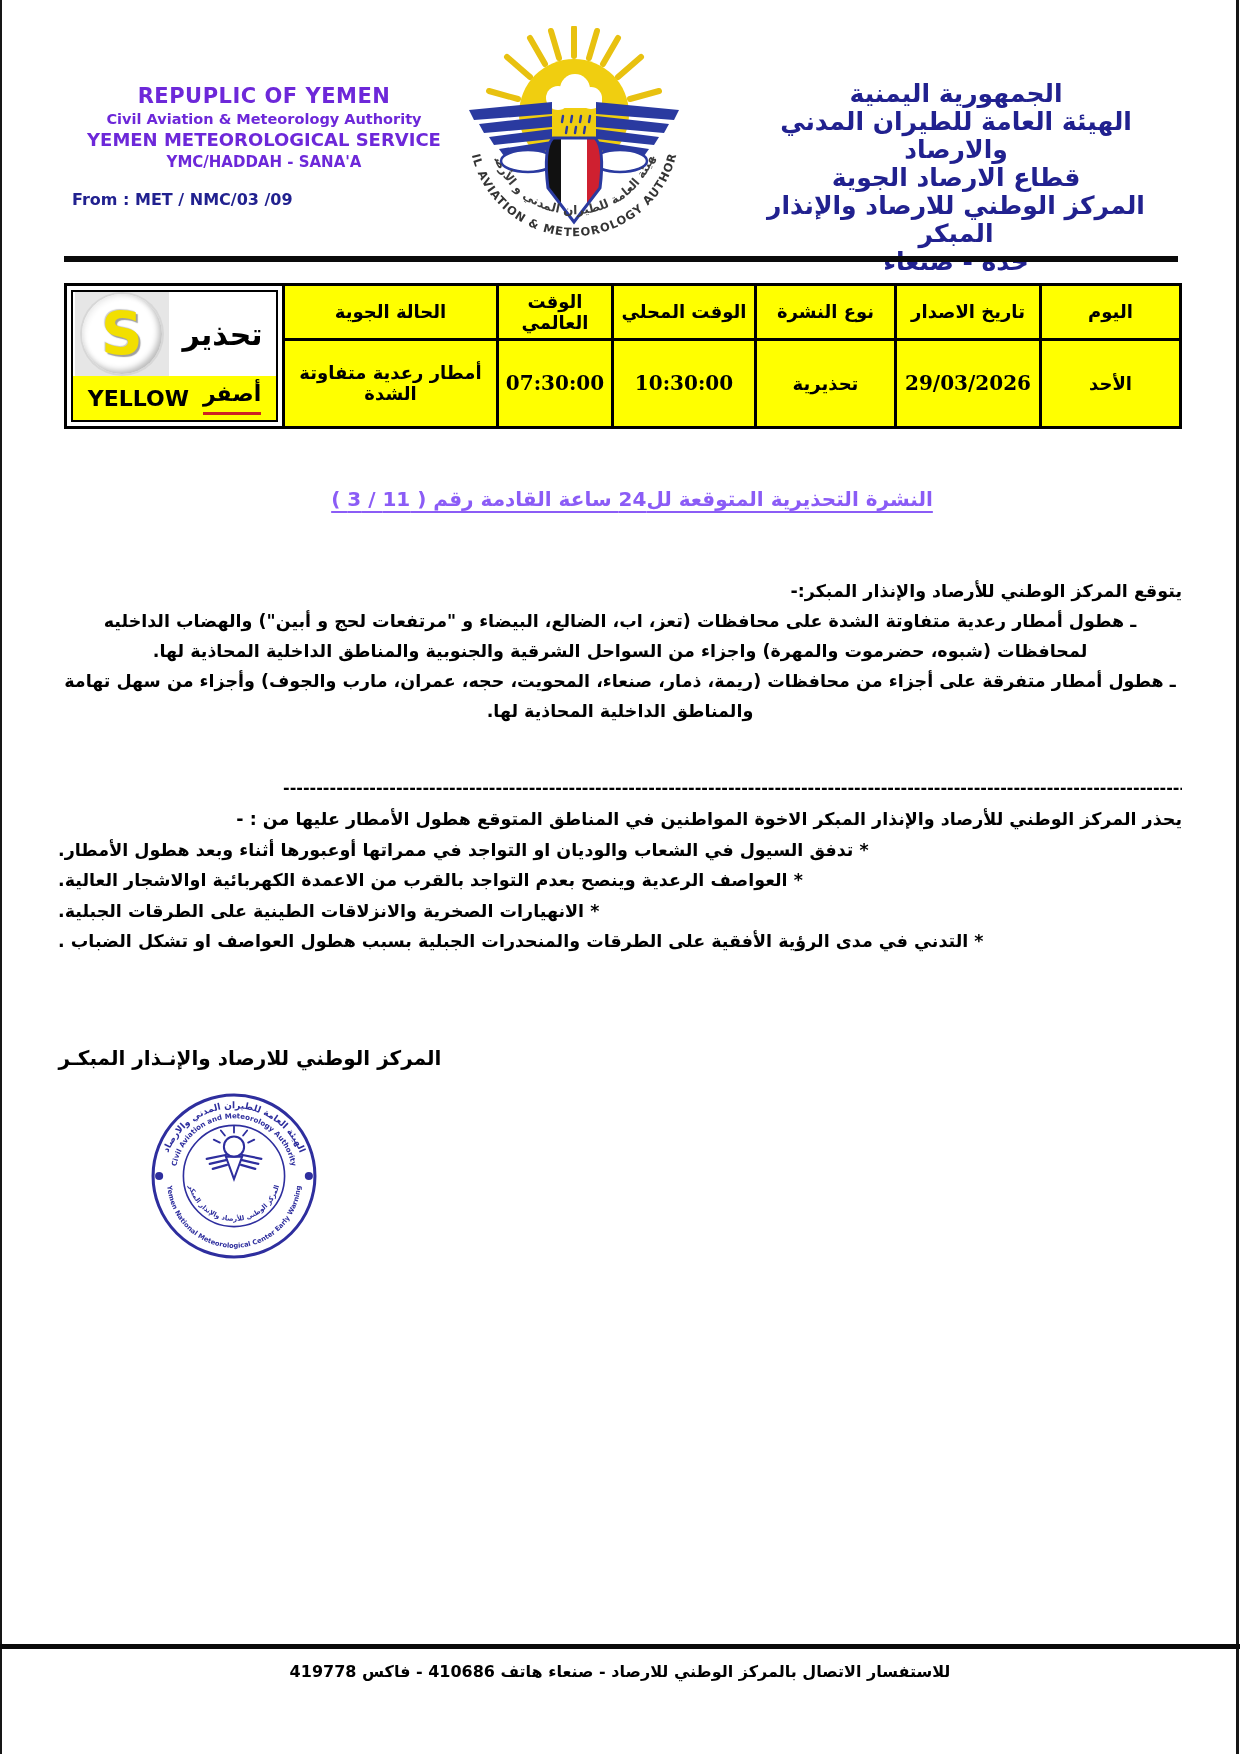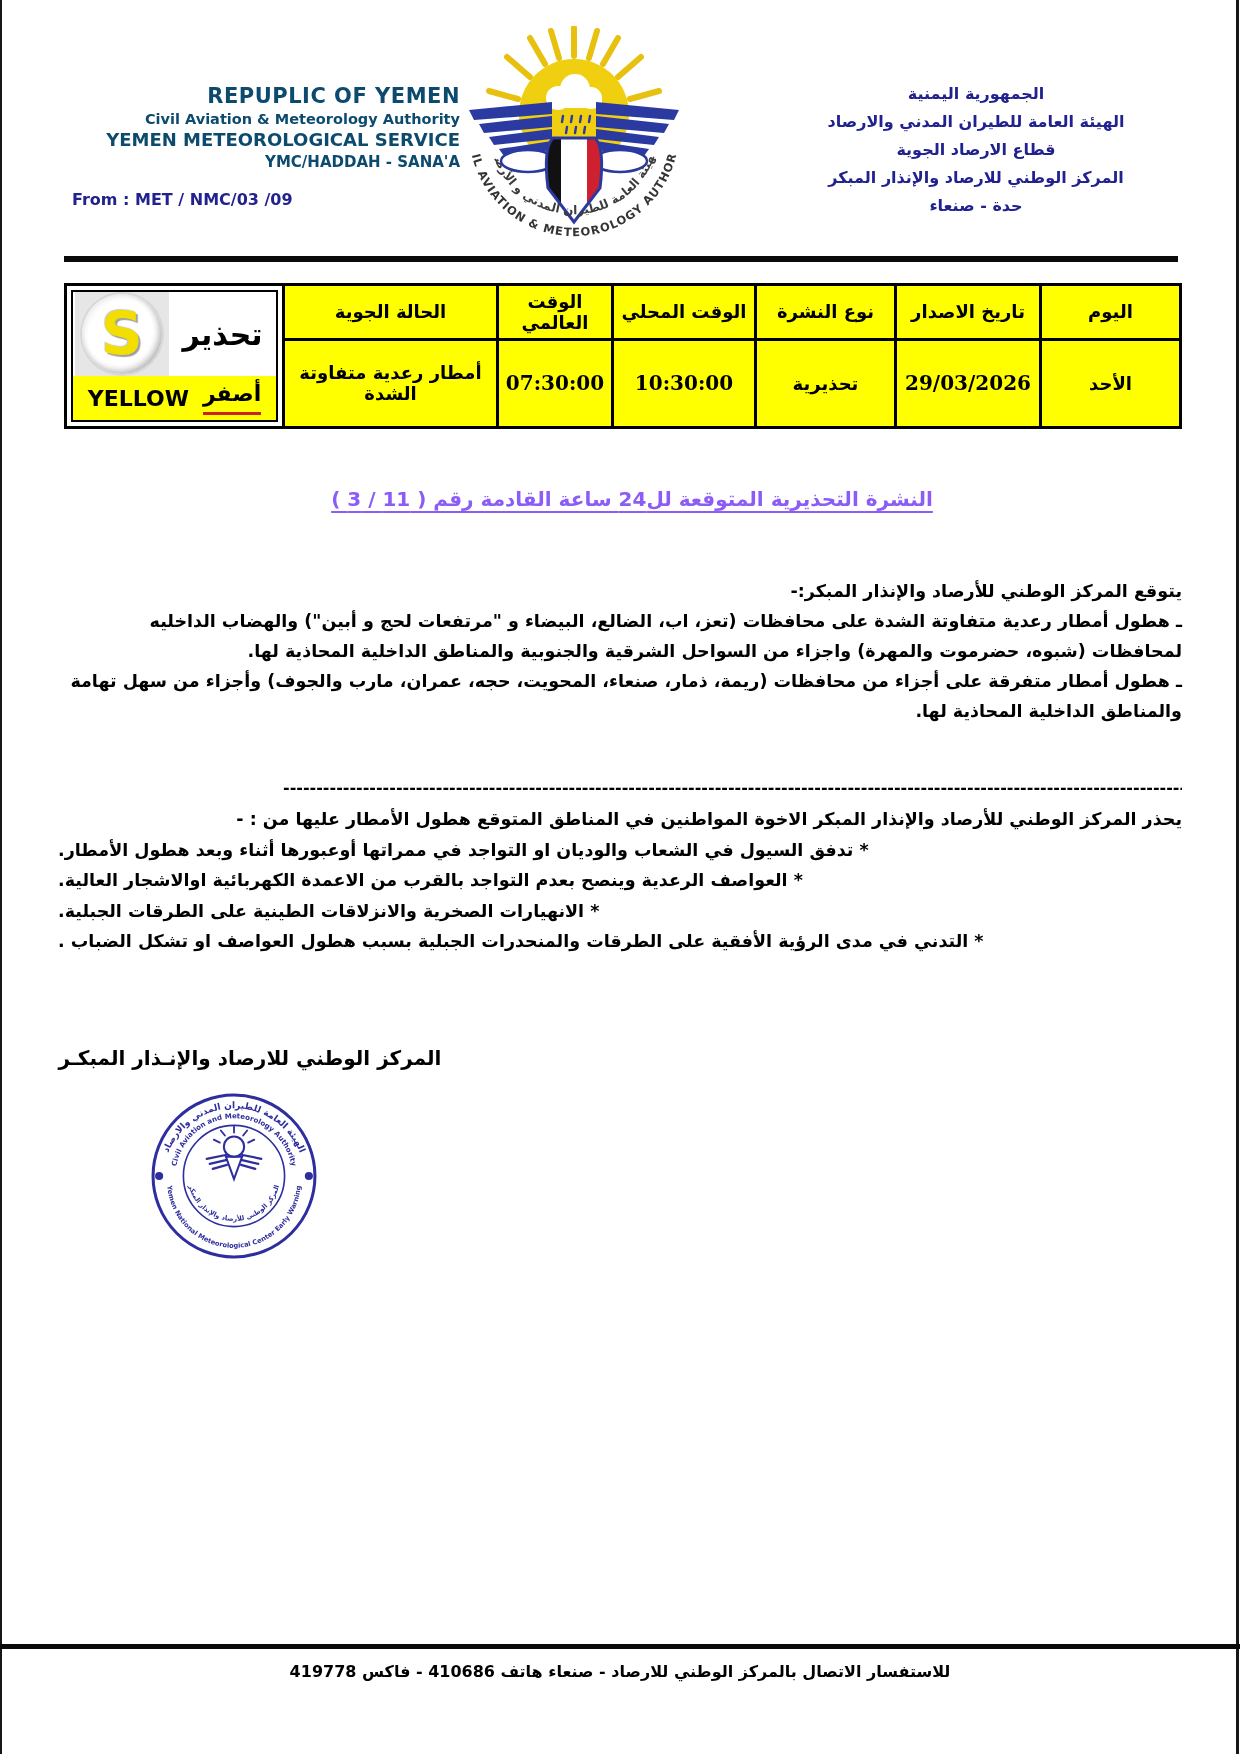--- a/index.html
+++ b/index.html
@@ -6,27 +6,27 @@
   body { background:#ffffff; font-family:"DejaVu Sans", sans-serif; }
   .page {
     position:relative; width:1240px; height:1754px; background:#ffffff;
     overflow:hidden; font-weight:bold; color:#000;
   }
   .edge { position:absolute; top:0; bottom:0; width:2px; background:#161616; }
   .edge.left { left:0; }
   .edge.right { right:1px; width:3px; }
 
   
-  .hdr-left { position:absolute; left:68px; top:84px; width:392px; text-align:right; color:#0c4a6e; }
+  .hdr-left { position:absolute; left:68px; top:84px; width:392px; text-align:center; color:#6d28d9; }
   .hdr-left .l1 { font-size:21px; letter-spacing:.5px; }
   .hdr-left .l2 { font-size:14.5px; margin-top:3px; }
   .hdr-left .l3 { font-size:18px; margin-top:2px; }
   .hdr-left .l4 { font-size:15px; margin-top:3px; }
   .from-line { position:absolute; left:72px; top:190px; color:#21218f; font-size:16px; }
-  .hdr-right { position:absolute; left:764px; top:80px; width:424px; text-align:center; color:#21218f; direction:rtl; font-size:16px; line-height:28px; }
+  .hdr-right { position:absolute; left:744px; top:80px; width:424px; text-align:center; color:#21218f; direction:rtl; font-size:25px; line-height:28px; }
   .logo-wrap { position:absolute; left:424px; top:26px; width:300px; height:240px; }
 
   .top-rule { position:absolute; left:64px; top:256px; width:1114px; height:6px; background:#0a0a0a; }
 
   
   .warn-table { position:absolute; left:64px; top:283px; border-collapse:collapse; table-layout:fixed; }
   .warn-table td, .warn-table th { border:3px solid #000; background:#ffff00; text-align:center; vertical-align:middle; padding:2px; }
   .warn-table th { font-size:18px; height:52px; direction:rtl; }
   .warn-table td.val-ar { font-size:18px; direction:rtl; }
   .warn-table td.val-num { font-size:20px; font-family:"DejaVu Serif", serif; }
@@ -42,21 +42,21 @@
   .warn-bottom { height:44px; background:#ffff00; display:flex; direction:rtl; align-items:center; justify-content:center; gap:14px; font-size:22px; }
   .warn-bottom .ar-yellow { border-bottom:3px solid #cc2222; padding-bottom:6px; }
 
   
   .bulletin-title { position:absolute; left:12px; top:487px; width:100%; text-align:center;
     color:#8b5cf6; font-size:20px; direction:rtl; text-decoration:underline; text-underline-offset:5px; }
 
   
   .forecast { position:absolute; left:58px; top:576px; width:1124px; direction:rtl; font-size:17.5px; line-height:30px; }
   .forecast .intro { text-align:right; }
-  .forecast .item { }
+  .forecast .item { text-align:center; }
   .separator { position:absolute; left:58px; top:778px; width:1124px; text-align:left; direction:ltr;
     font-size:16px; letter-spacing:0px; white-space:nowrap; overflow:hidden; padding-left:225px; }
   .warnings { position:absolute; left:58px; top:804px; width:1124px; direction:rtl; font-size:17.5px; line-height:30.5px; }
   .warnings .intro { text-align:right; }
   .warnings .item { text-align:left; padding-right:148px; }
 
   
   .signature { position:absolute; left:52px; top:1046px; width:396px; text-align:center; direction:rtl; font-size:20px; }
   .stamp-wrap { position:absolute; left:148px; top:1090px; width:172px; height:172px; }
 

